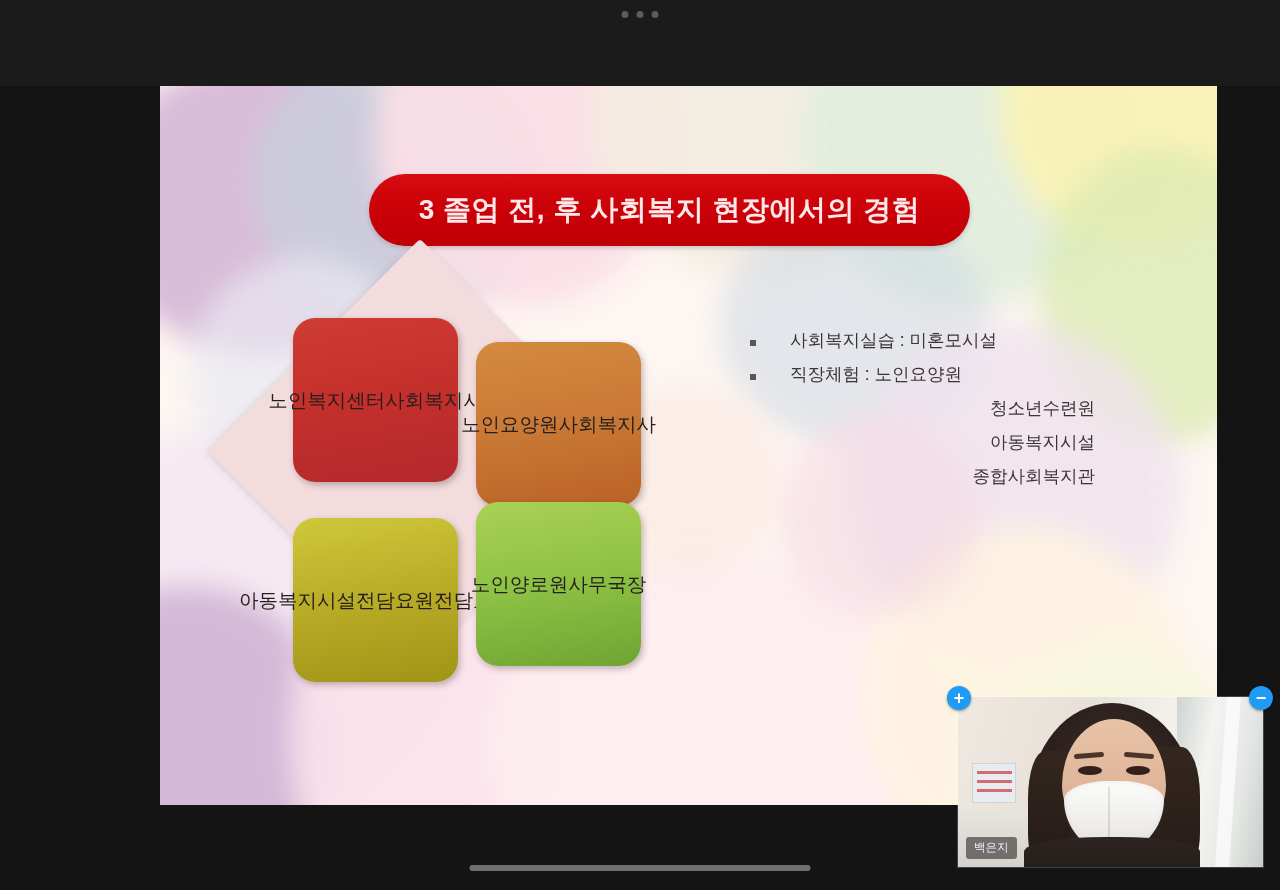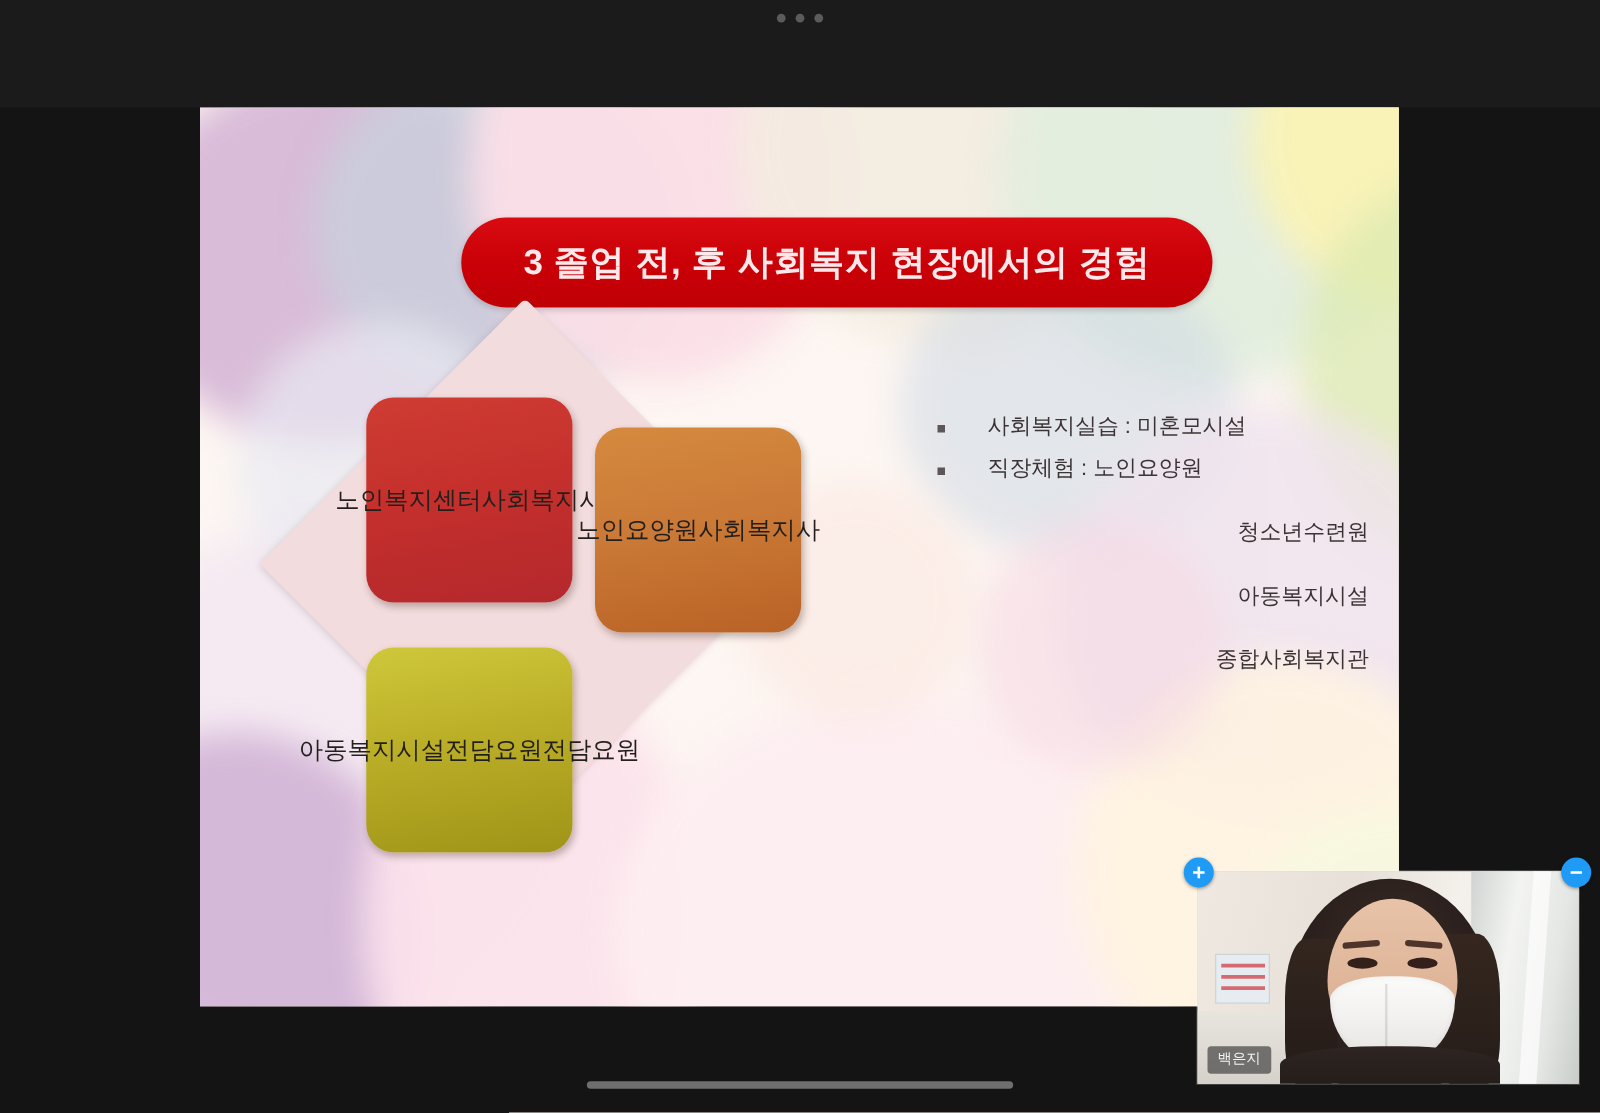--- a/index.html
+++ b/index.html
@@ -16,21 +16,21 @@
     background:#1b1b1b;
   }
   .dots {
     position:absolute; left:50%; top:7px; transform:translateX(-50%);
     display:flex; gap:8px; align-items:center; padding:4px 6px;
   }
   .dots i { width:7px; height:7px; border-radius:50%; background:#5b5b5b; display:block; }
 
   
   .slide {
-    position:absolute; left:160px; top:86px; width:959px; height:719px;
+    position:absolute; left:160px; top:86px; width:1057px; height:719px;
     overflow:hidden;
     background:#fdf6f2;
   }
   
   .blob { position:absolute; border-radius:50%; filter:blur(14px); }
   .b1 { left:-60px; top:-30px; width:330px; height:300px; background:#d3b2d4; opacity:.85; }
   .b2 { left:90px; top:-40px; width:300px; height:270px; background:#c9cfdc; opacity:.8; }
   .b3 { left:215px; top:-110px; width:300px; height:330px; background:#fbdfe7; opacity:.95; }
   .b4 { left:430px; top:-130px; width:330px; height:320px; background:#f3ece0; opacity:.85; }
   .b5 { left:640px; top:-120px; width:340px; height:340px; background:#e2eede; opacity:.9; }
@@ -80,21 +80,21 @@
   .box-tl { left:0;     top:0;   background:linear-gradient(170deg,#cf3c33 0%,#c5302c 45%,#b4282c 100%); }
   .box-tr { left:183px; top:0;   background:linear-gradient(170deg,#d58a3f 0%,#ca7936 48%,#b96226 100%);margin-top:24px; }
   .box-bl { left:0;     top:200px; background:linear-gradient(170deg,#cfc83b 0%,#b9ac26 48%,#a09418 100%); }
   .box-br { left:183px; top:184px; background:linear-gradient(170deg,#a9d155 0%,#8ec244 48%,#6fa434 100%); }
 
   
   .bullets { position:absolute; left:585px; top:242px; width:350px;text-align:right; }
   .brow { display:flex; align-items:flex-start; height:34px; }
   .bmark { width:6px; height:6px; background:#5d5558; margin:12px 34px 0 5px; flex:0 0 auto; }
   .btext { color:#3b3335; font-size:17.5px; white-space:nowrap; }
-  .bsub { padding-left:140px; height:34px; color:#3b3335; font-size:17.5px; white-space:nowrap;margin-top:17px; }
+  .bsub { padding-left:140px; height:34px; color:#3b3335; font-size:17.5px; white-space:nowrap; }
 
   
   .vid-wrap { position:absolute; left:958px; top:697px; width:305px; height:170px; }
   .vid-frame {
     position:absolute; left:0; top:0; width:305px; height:170px;
     background:#d8d2cd; overflow:hidden;
     box-shadow:0 0 0 1px rgba(255,255,255,.20);
   }
   
   .v-wall { position:absolute; left:0; top:0; width:305px; height:170px;
@@ -201,20 +201,24 @@
     </div>
     <div class="gbox box-tr">
       <span>노인요양원</span>
       <span>사회복지사</span>
     </div>
     <div class="gbox box-bl">
       <span>아동복지시설</span>
       <span>전담요원</span>
       <span>전담요원</span>
     </div>
+    <div class="gbox box-br">
+      <span>노인양로원</span>
+      <span>사무국장</span>
+    </div>
   </div>
 
   <div class="bullets">
     <div class="brow">
       <span class="bmark"></span>
       <span class="btext">사회복지실습 : 미혼모시설</span>
     </div>
     <div class="brow">
       <span class="bmark"></span>
       <span class="btext">직장체험 : 노인요양원</span>

